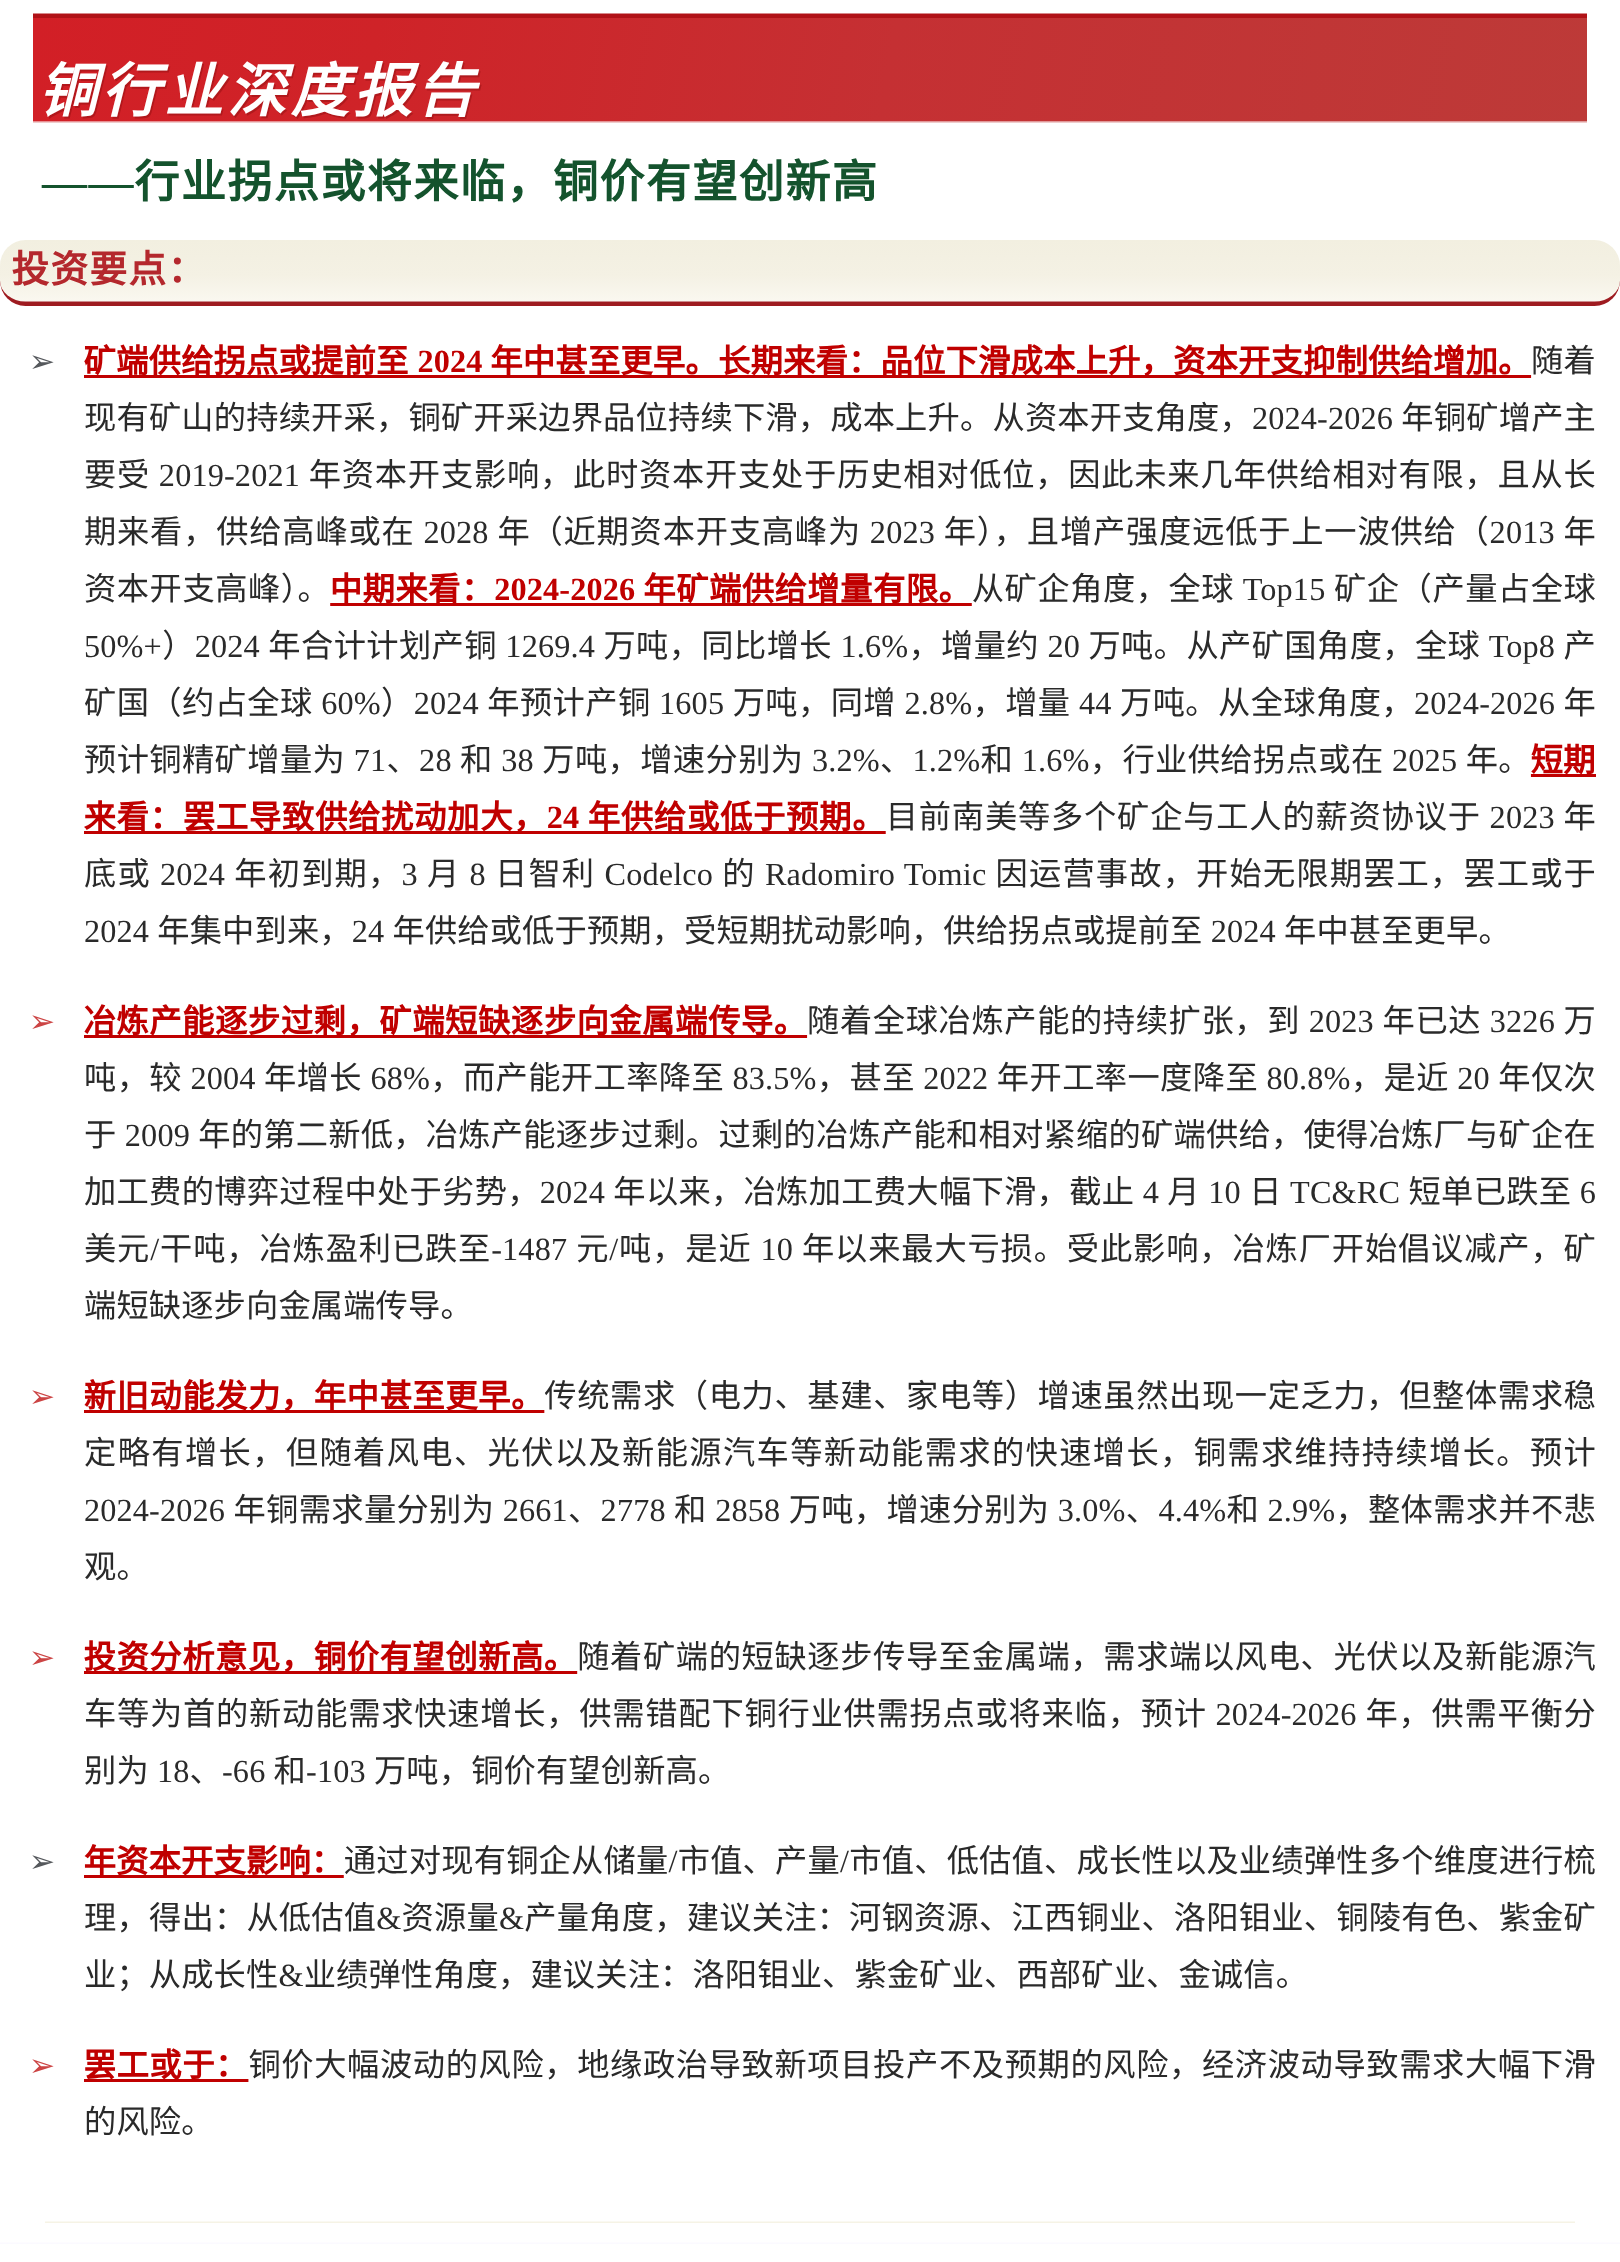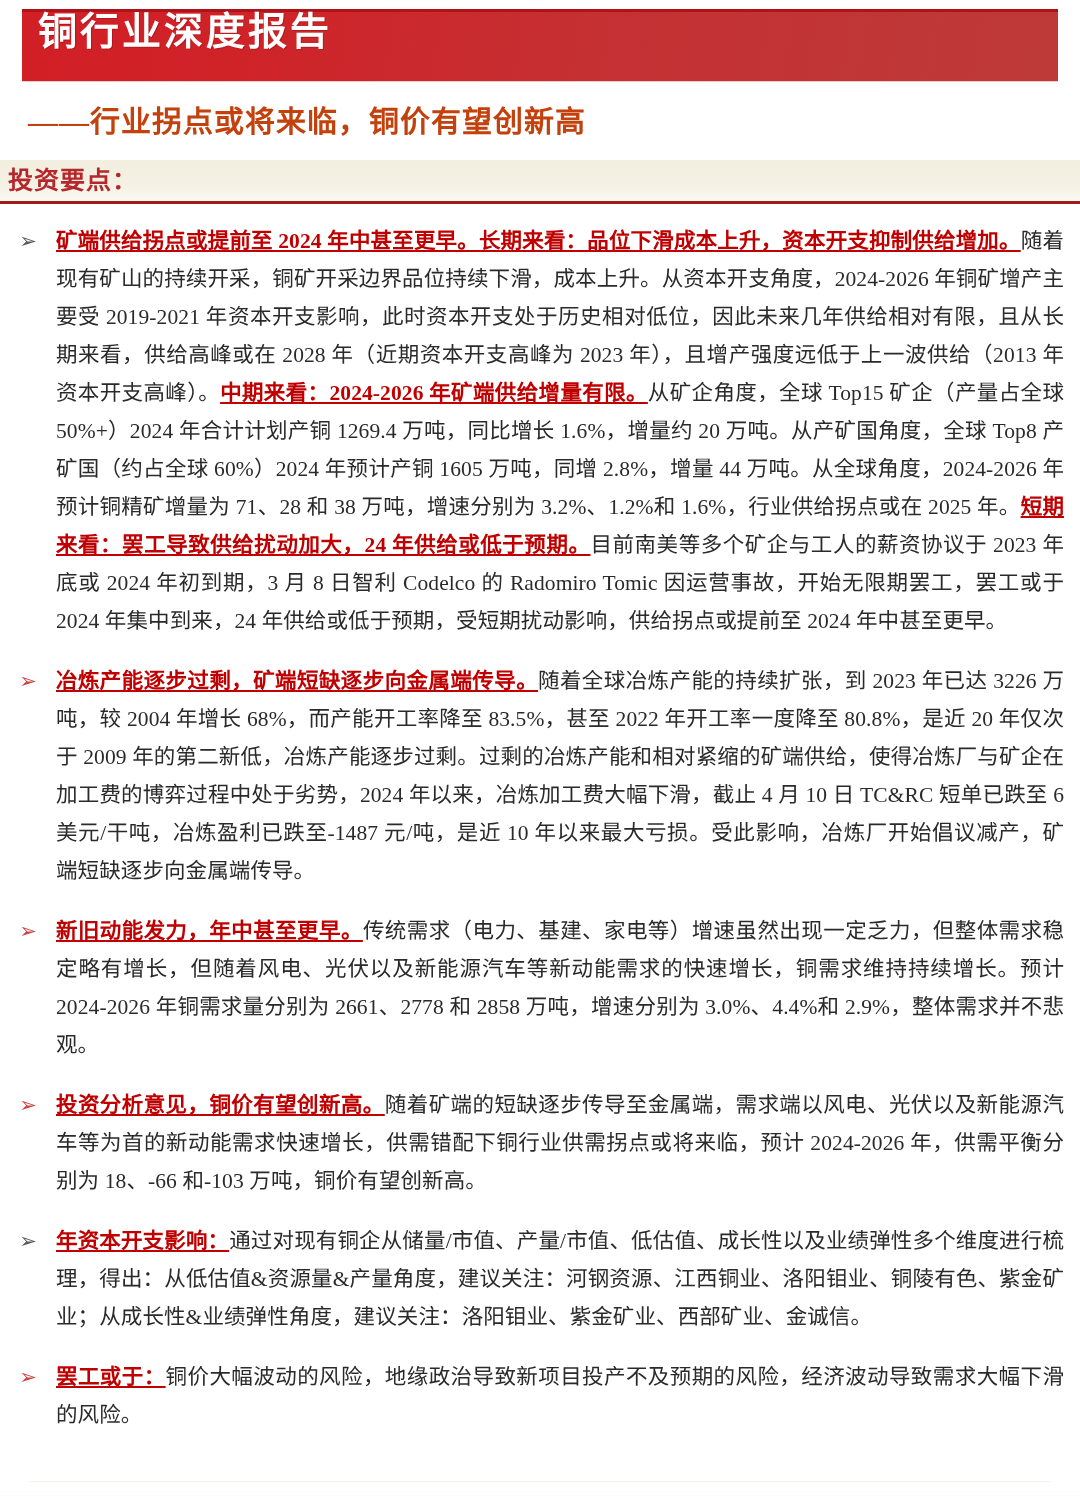--- a/index.html
+++ b/index.html
@@ -19,53 +19,55 @@
 
   
   .title-banner {
     position: relative;
     margin: 9px 22px 0 22px;
     height: 72px;
     background: linear-gradient(100deg, #d21f26 0%, #cf2328 22%, #c53033 55%, #bd3a38 100%);
     border-top: 3px solid #b01217;
     box-shadow: 0 1px 0 #eecccc;
     display: flex;
-    align-items: flex-start;
-    padding-left: 16px;
+    align-items: flex-end;
+    padding-left: 4px;
     box-sizing: border-box;
+    font-style: italic;
   }
   .title-banner-text {
     color: #ffffff;
     font-family: "Liberation Serif", "DejaVu Serif", serif;
     font-weight: bold;
     font-size: 39px;
     letter-spacing: 3px;
     line-height: 1;
     text-shadow: 1px 1px 0 rgba(120,10,10,0.35);
   }
 
   
   .subtitle {
     margin: 24px 0 0 28px;
-    color: #c2410c;
+    color: #14532d;
     font-family: "Liberation Serif", "DejaVu Serif", serif;
     font-weight: bold;
     font-size: 30px;
     letter-spacing: 1px;
     line-height: 1.1;
     white-space: nowrap;
   }
 
   
   .section-band {
     margin: 22px 0 0 0;
     background: linear-gradient(to bottom, #f2efe0 0%, #f4f1e4 58%, #faf8f0 100%);
     border-bottom: 3px solid #9e1b20;
     padding: 6px 0 5px 8px;
     box-sizing: border-box;
+    border-radius: 17px;
   }
   .section-band-text {
     color: #b4282d;
     font-family: "Liberation Serif", "DejaVu Serif", serif;
     font-weight: bold;
     font-size: 25px;
     letter-spacing: 1px;
     line-height: 1.18;
   }
 

